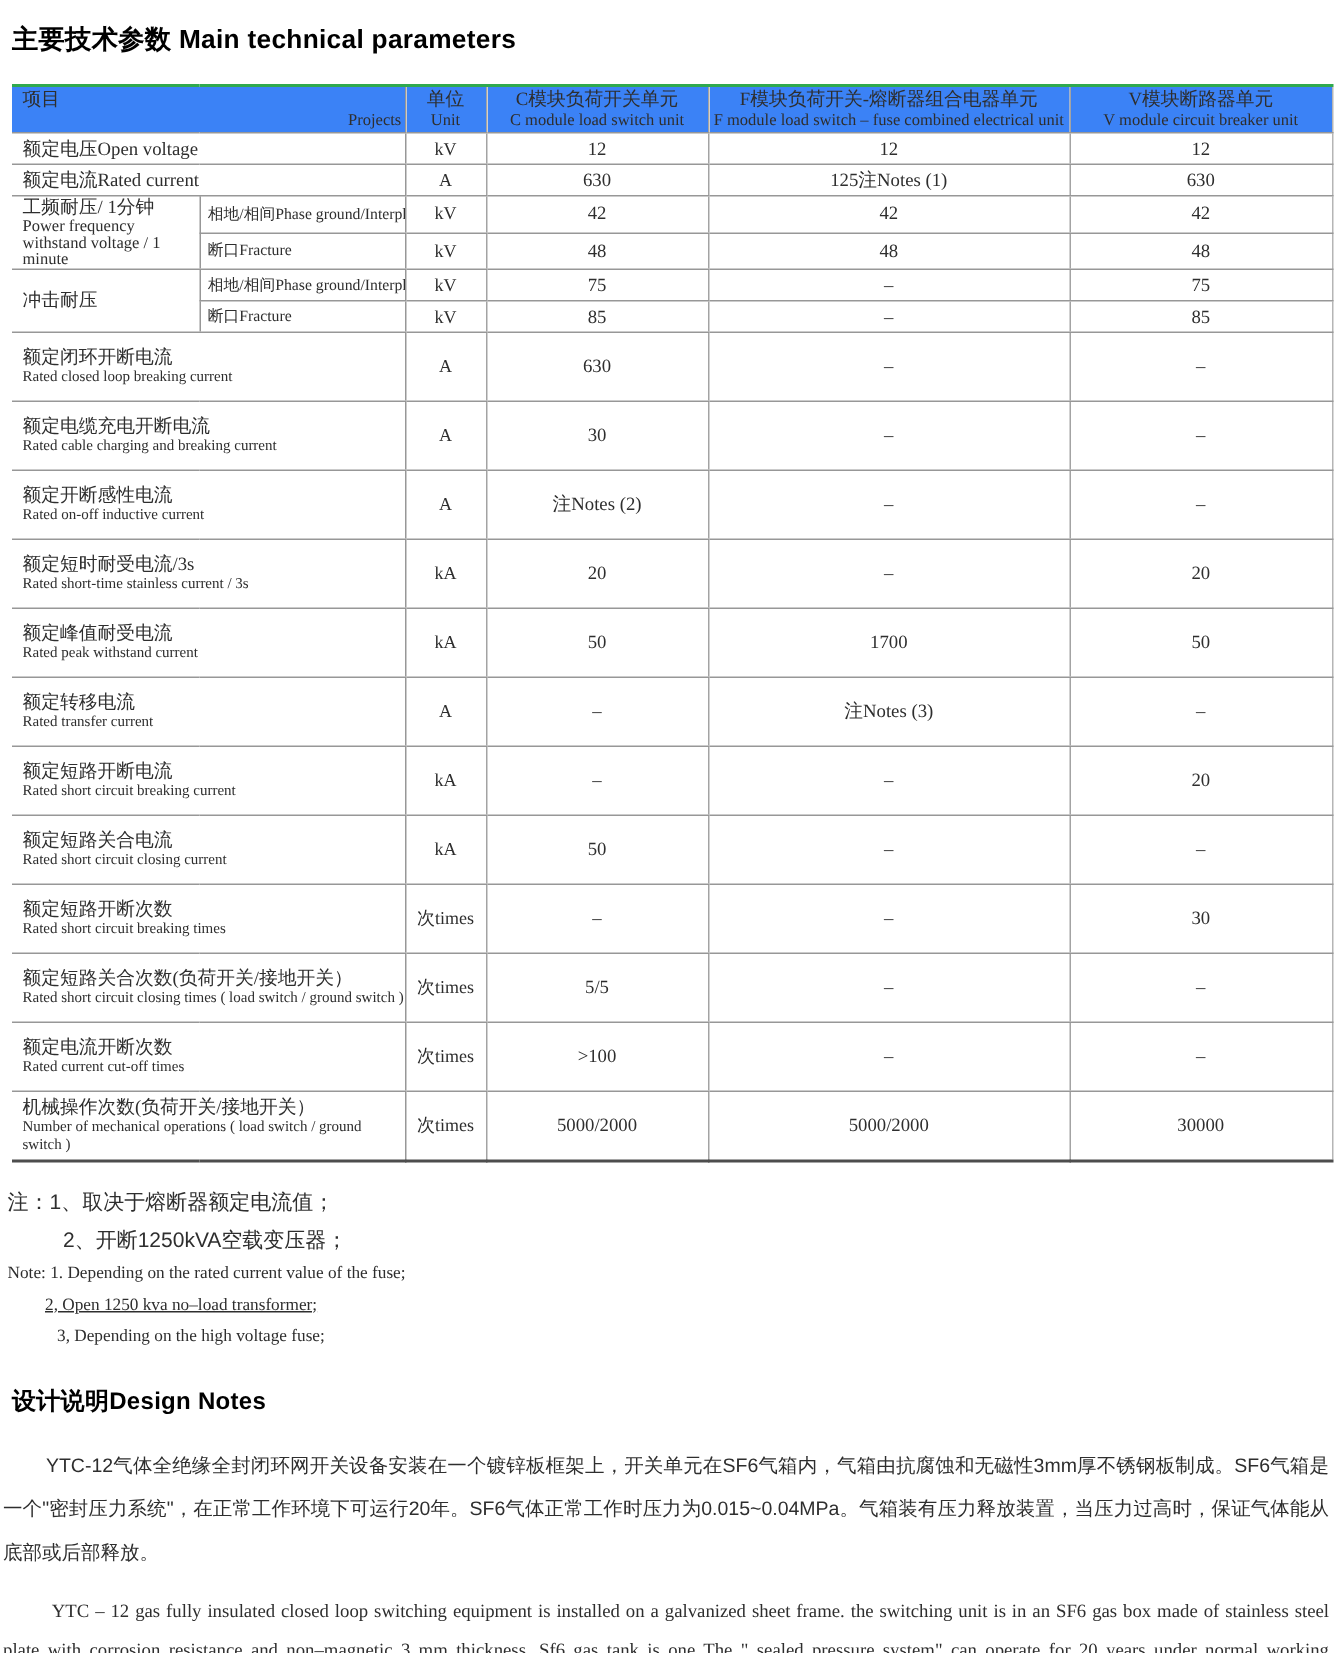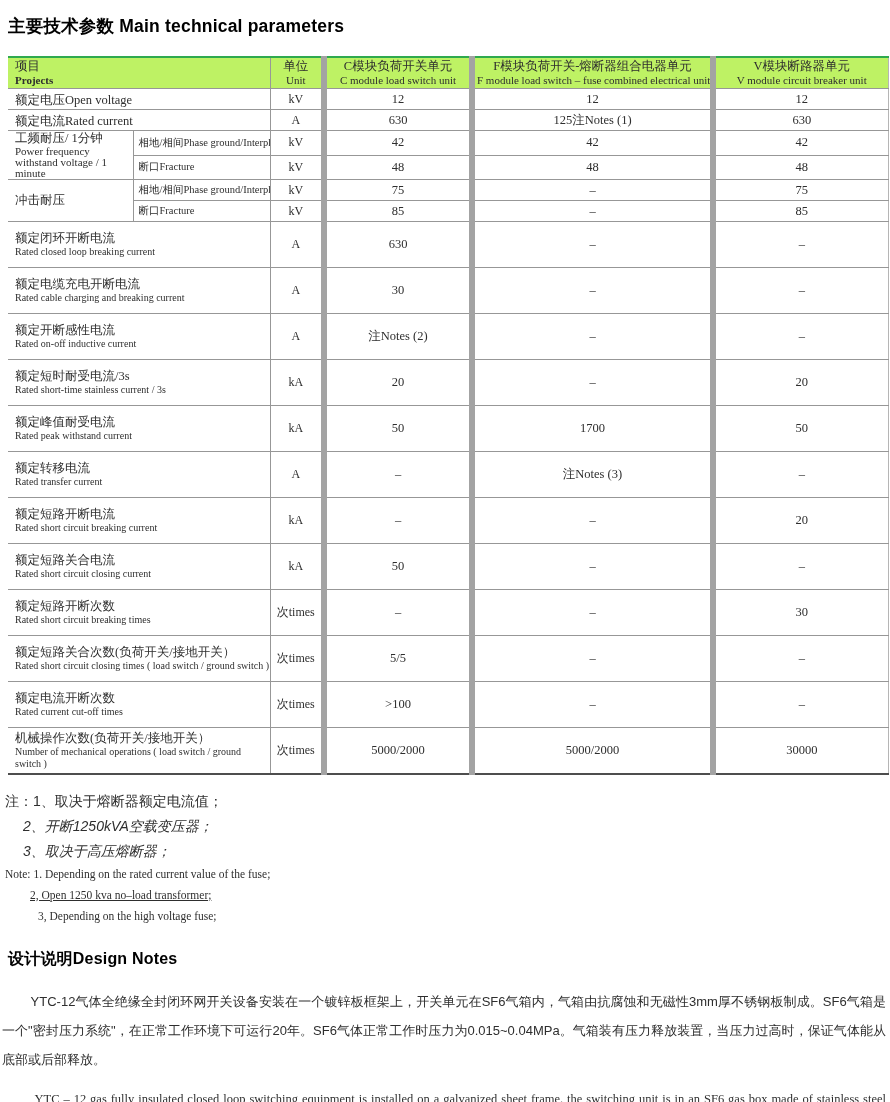--- a/index.html
+++ b/index.html
@@ -23,47 +23,47 @@
     border-collapse:collapse;
     table-layout:fixed;
     border-top:2px solid #2fa94e;
     border-bottom:2px solid #4d4d4d;
   }
   table.params td, table.params th {
     font-weight:normal;
     vertical-align:middle;
     overflow:hidden;
   }
-  tr.hdr { background:#bef264; height:19px; }
+  tr.hdr { background:#3b82f6; height:19px; }
   tr.hdr th { border-bottom:1px solid #979797; text-align:center; padding:1px 2px; }
   tr.hdr th.c-proj { text-align:left; padding-left:7px; }
   .th-zh { display:block; font-size:12.5px; line-height:15px; }
   .th-en { display:block; font-size:11px; line-height:13px; white-space:nowrap; }
 
   tr.r-thin { height:21px; }
   tr.r-tall { height:46px; }
   td { border-bottom:1px solid #979797; }
 
   .c-lbl  { text-align:left; padding-left:7px; }
   .c-glbl { text-align:left; padding-left:7px; }
   .c-slbl { text-align:left; padding-left:5px; border-left:1px solid #979797; white-space:nowrap; }
   .c-unit { text-align:center; border-left:1px solid #979797; font-size:12px; }
-  .c-val  { text-align:center; border-left:6px solid #a3a3a3; font-size:12.5px; }
+  .c-val  { text-align:center; border-left:1px solid #a3a3a3; font-size:12.5px; }
   .c-val.last { border-right:1px solid #b5b5b5; }
 
   .zh12 { font-size:12.5px; line-height:15px; }
   .en-inline { font-size:12.5px; }
   .en10 { font-size:10px; line-height:12px; }
   .en95 { font-size:11px; line-height:11px; }
   .slbl-mix { font-size:10.5px; }
 
   .notes { margin:14px 0 0 5px; }
   .note-zh { font-size:14px; line-height:25px; font-family:"Liberation Sans", sans-serif; }
   .note-en { font-size:11.5px; line-height:21px; }
-  .zi0 { margin-left:0; } .zi1 { margin-left:18px;font-style:italic; }
+  .zi0 { margin-left:0; } .zi1 { margin-left:37px; }
   .ei0 { margin-left:0; } .ei1 { margin-left:25px;text-decoration:underline; } .ei2 { margin-left:33px; }
 
   .design-title { margin-top:22px; font-size:16px; }
 
   .para { padding:0 4px 0 2px; text-align:justify; }
   .para-zh { margin-top:17px; font-size:13px; line-height:29px; text-indent:2.2em; font-family:"Liberation Sans", sans-serif; }
   .para-en { margin-top:12px; font-size:12.5px; line-height:26px; text-indent:2.6em; }
 </style>
 </head>
 <body>
@@ -78,21 +78,21 @@
         <col style="width:137px">
         <col style="width:54px">
       <col style="width:148px">
         <col style="width:241px">
         <col style="width:175px">
     </colgroup>
     <thead>
       <tr class="hdr">
         <th colspan="2" class="c-proj">
           <span class="th-zh">项目</span>
-          <span class="th-en" style="text-align:left;font-weight:bold;">Projects</span>
+          <span class="th-en" style="text-align:right;">Projects</span>
         </th>
         <th class="c-unit">
           <span class="th-zh">单位</span>
           <span class="th-en">Unit</span>
         </th>
         <th class="c-val">
           <span class="th-zh">C模块负荷开关单元</span>
           <span class="th-en">C module load switch unit</span>
         </th>
         <th class="c-val">
@@ -276,21 +276,20 @@
           <td class="c-val">5000/2000</td>
           <td class="c-val last">30000</td>
         </tr>
       </tbody>
   </table>
 
   <div class="notes">
     <div>
         <div class="note-zh zi0">注：1、取决于熔断器额定电流值；</div>
         <div class="note-zh zi1">2、开断1250kVA空载变压器；</div>
-        <div class="note-zh zi1">3、取决于高压熔断器；</div>
       </div>
     <div>
         <div class="note-en ei0">Note: 1. Depending on the rated current value of the fuse;</div>
         <div class="note-en ei1">2, Open 1250 kva no–load transformer;</div>
         <div class="note-en ei2">3, Depending on the high voltage fuse;</div>
       </div>
   </div>
 
   <div class="sec-title design-title">设计说明Design Notes</div>
 

